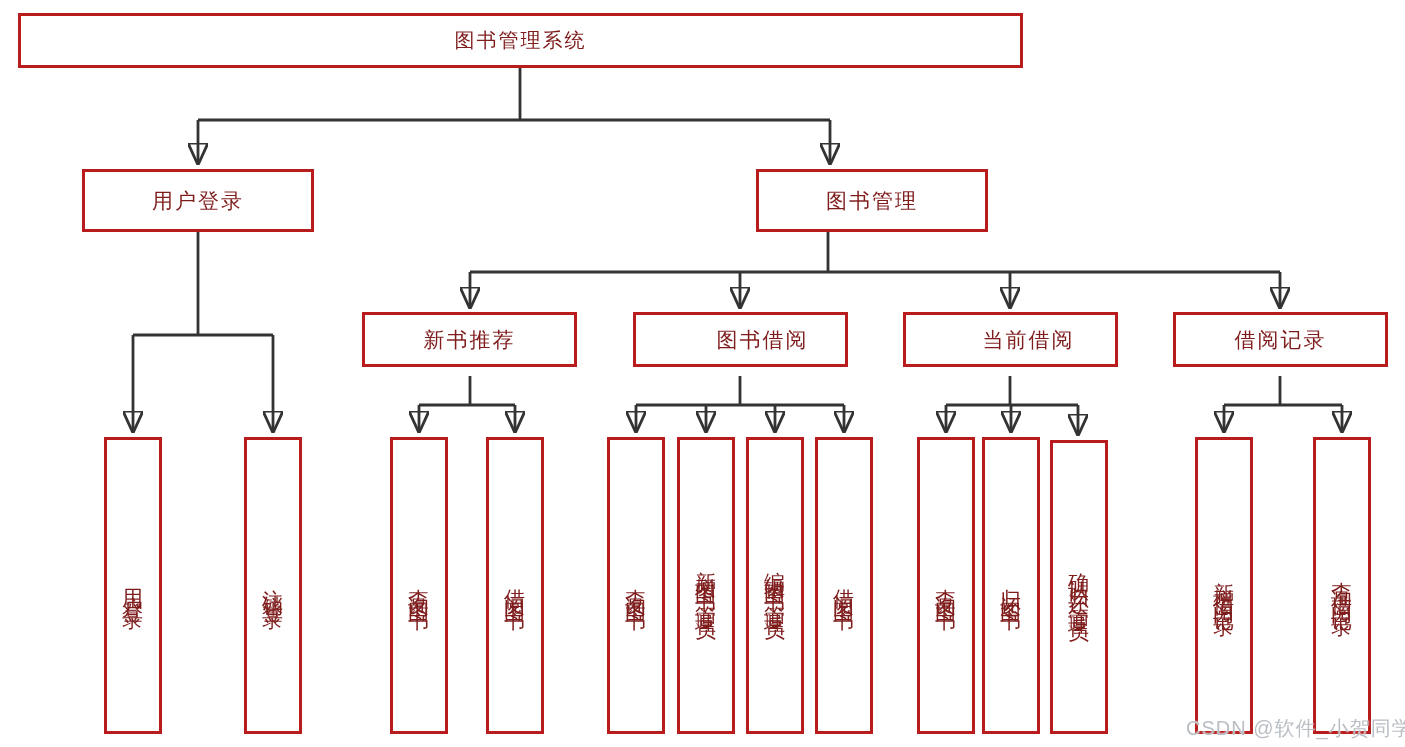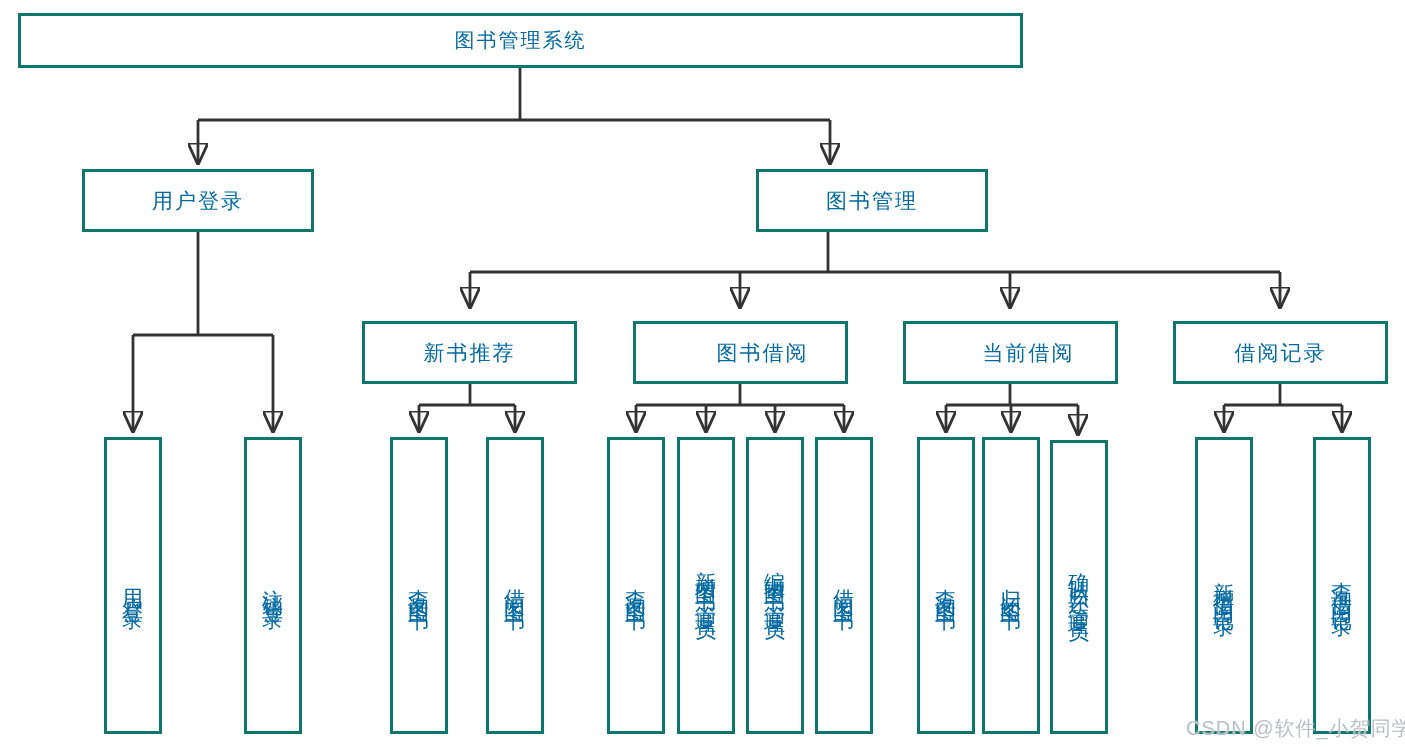--- a/index.html
+++ b/index.html
@@ -21,43 +21,43 @@
     width: 1405px; height: 747px;
   }
   #wires path {
     stroke: #333333;
     stroke-width: 2.8;
     fill: none;
   }
   .box {
     position: absolute;
     box-sizing: border-box;
-    border: 3px solid #0f766e;
+    border: 3px solid #b91c1c;
     background: #ffffff;
     display: flex;
     align-items: center;
     justify-content: center;
-    color: #0369a1;
+    color: #7f1d1d;
     font-size: 21px;
     letter-spacing: 2px;
     white-space: nowrap;
     z-index: 2;
   }
   .root {
     left: 18px; top: 13px;
     width: 1005px; height: 55px;
     font-size: 20px;
   }
   .lvl2 {
     top: 169px;
     width: 232px; height: 63px;
   }
   .lvl3 {
-    top: 321px;
-    width: 215px; height: 63px;
+    top: 312px;
+    width: 215px; height: 55px;
   }
   .leaf {
     top: 437px;
     width: 58px; height: 297px;
     writing-mode: vertical-rl;
     text-orientation: mixed;
     font-size: 21px;
     letter-spacing: 7px;
     white-space: normal;
     line-height: 1;

